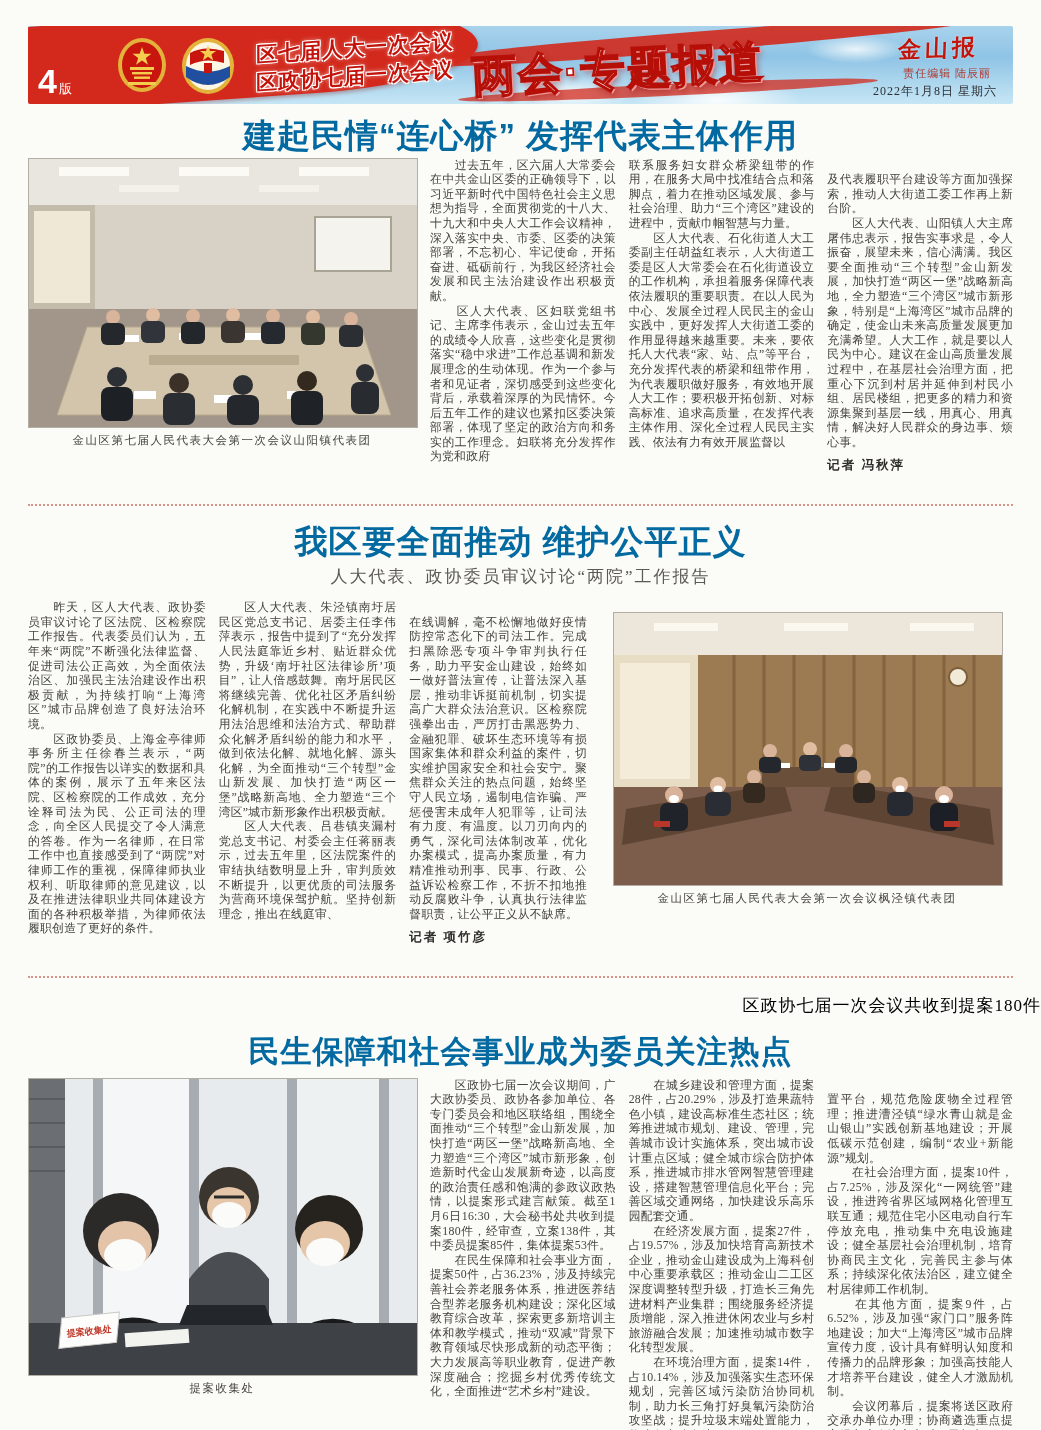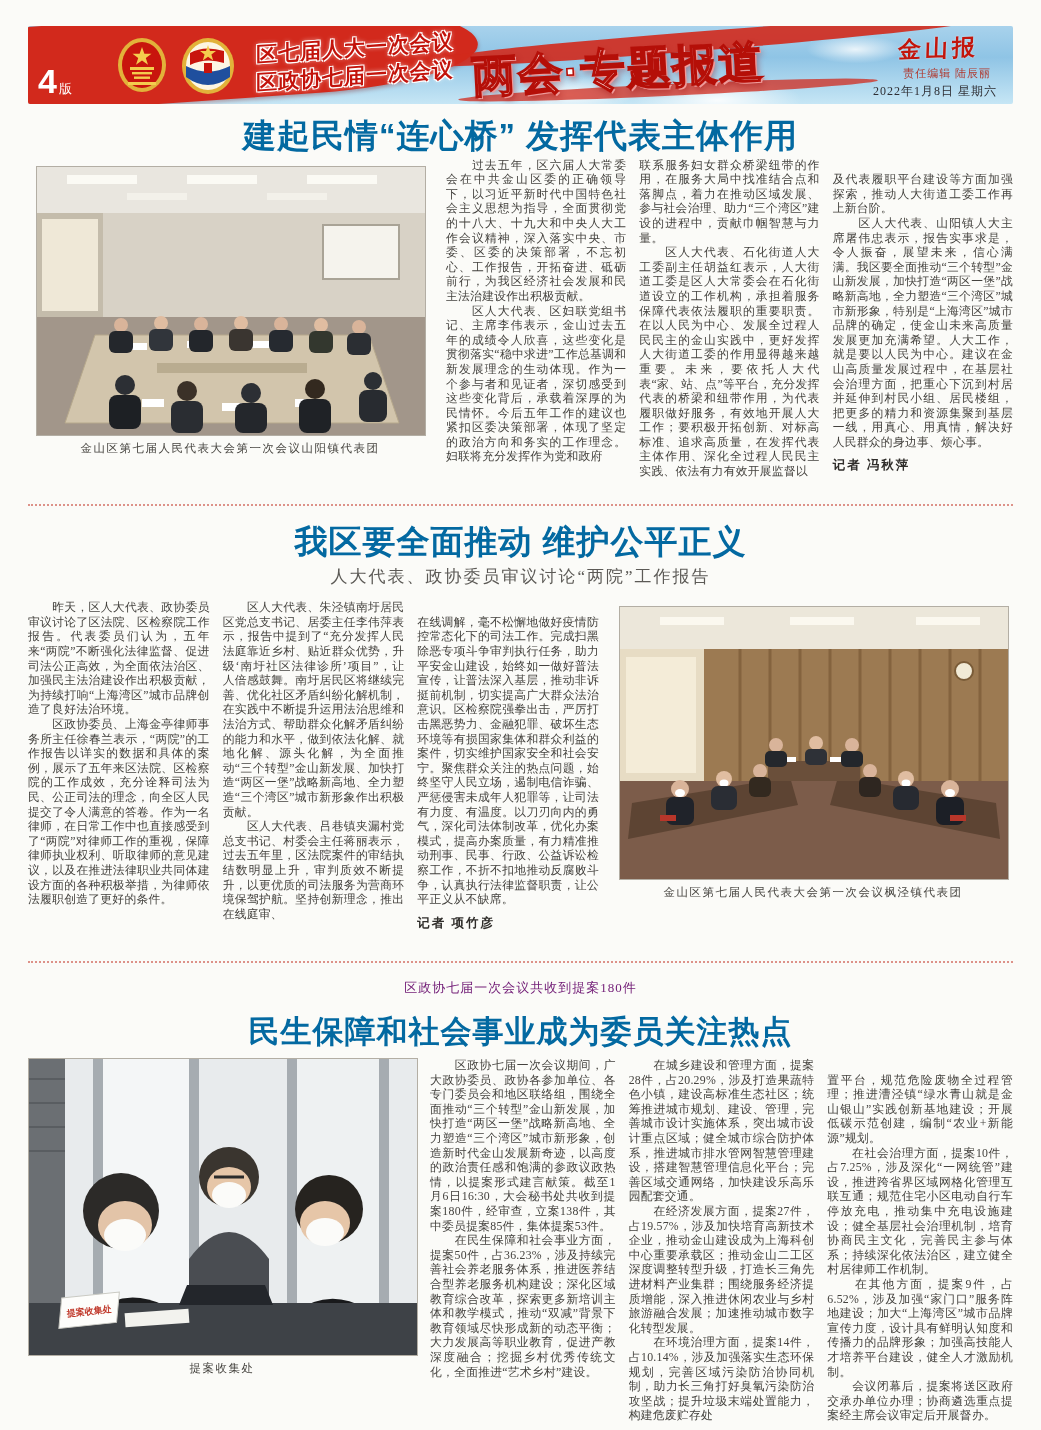--- a/index.html
+++ b/index.html
@@ -38,21 +38,21 @@
     font-size:23px;letter-spacing:4px;transform:skewX(-4deg) rotate(-2deg);
     text-shadow:0 0 2px rgba(255,255,255,.7);}
   .editor{position:absolute;right:22px;top:40px;z-index:6;font-size:11px;color:#b0352b;letter-spacing:1px;margin-left:44px;}
   .pubdate{position:absolute;right:16px;top:57px;z-index:6;font-size:12px;color:#2e2e33;letter-spacing:1px;}
 
   
   .a-title{text-align:center;font-family:"Liberation Sans","DejaVu Sans",sans-serif;
     font-weight:900;font-size:33px;color:#0369a1;letter-spacing:1px;margin:12px 28px 2px;line-height:1.2;}
   .a-title.small{font-size:31px;margin-top:16px;}
   .a-sub{text-align:center;font-size:17px;color:#5c5a56;letter-spacing:2px;margin:4px 0 12px;}
-  .kicker{text-align:center;font-size:13px;color:#701a75;letter-spacing:1px;margin:14px 0 0;}
+  .kicker{text-align:right;font-size:17px;color:#000000;letter-spacing:1px;margin:14px 0 0;}
   .row{display:flex;gap:14px;margin:0 28px;align-items:flex-start;}
   .photo-block{flex:0 0 388px;width:388px;}
   .photo{display:block;width:388px;border:1px solid #b3aea4;background:#ddd;}
   .caption{text-align:center;font-size:11.5px;color:#474540;margin-top:5px;letter-spacing:1.5px;}
   .cols{flex:1;display:flex;gap:13px;}
   .col{flex:1;font-size:11.8px;line-height:14.6px;letter-spacing:.25px;color:#44423e;
        text-align:justify;white-space:pre-line;}
   .byline{text-align:left;font-weight:700;font-size:12.5px;color:#2f2d2a;
           padding-right:12px;margin-top:9px;letter-spacing:2px;}
   .divider{margin:16px 28px;border-top:2px dotted #dd9289;height:0;}
@@ -97,21 +97,21 @@
 
     <div class="banner-title">两会·专题报道</div>
     <div class="masthead">金山报</div>
     <div class="editor">责任编辑 陆辰丽</div>
     <div class="pubdate">2022年1月8日 星期六</div>
   </header>
 
   <section>
     <h1 class="a-title">建起民情“连心桥” 发挥代表主体作用</h1>
     <div class="row">
-      <figure class="photo-block" style="margin:8px">
+      <figure class="photo-block" style="margin:0">
         <svg class="photo" height="268" viewBox="0 0 388 268">
           <rect width="388" height="268" fill="#d8d2c6"></rect>
           <rect x="0" y="0" width="388" height="46" fill="#e9e6df"></rect>
           <rect x="30" y="8" width="70" height="9" fill="#fbfaf4"></rect>
             <rect x="150" y="8" width="70" height="9" fill="#fbfaf4"></rect>
             <rect x="270" y="8" width="70" height="9" fill="#fbfaf4"></rect>
           <rect x="90" y="26" width="60" height="7" fill="#f3f1ea"></rect>
             <rect x="230" y="26" width="60" height="7" fill="#f3f1ea"></rect>
           <rect x="0" y="46" width="66" height="104" fill="#c4bcab"></rect>
           <rect x="5" y="52" width="56" height="92" fill="#efe8d7"></rect>
@@ -151,21 +151,21 @@
               <rect x="198" y="236" width="32" height="30" rx="8" fill="#24272c"></rect>
             <circle cx="278" cy="222" r="10" fill="#33291f"></circle>
               <rect x="262" y="232" width="32" height="34" rx="8" fill="#1f2226"></rect>
             <circle cx="336" cy="214" r="9" fill="#2c2f34"></circle>
               <rect x="322" y="223" width="28" height="32" rx="8" fill="#282b30"></rect>
           </g>
         </svg>
         <figcaption class="caption">金山区第七届人民代表大会第一次会议山阳镇代表团</figcaption>
       </figure>
       <div class="cols">
-        <div class="col">　　过去五年，区六届人大常委会在中共金山区委的正确领导下，以习近平新时代中国特色社会主义思想为指导，全面贯彻党的十八大、十九大和中央人大工作会议精神，深入落实中央、市委、区委的决策部署，不忘初心、工作报告，开拓奋进、砥砺前行，为我区经济社会发展和民主法治建设作出积极贡献。
+        <div class="col">　　过去五年，区六届人大常委会在中共金山区委的正确领导下，以习近平新时代中国特色社会主义思想为指导，全面贯彻党的十八大、十九大和中央人大工作会议精神，深入落实中央、市委、区委的决策部署，不忘初心、牢记使命，开拓奋进、砥砺前行，为我区经济社会发展和民主法治建设作出积极贡献。
 　　区人大代表、区妇联党组书记、主席李伟表示，金山过去五年的成绩令人欣喜，这些变化是贯彻落实“稳中求进”工作总基调和新发展理念的生动体现。作为一个参与者和见证者，深切感受到这些变化背后，承载着深厚的为民情怀。今后五年工作的建议也紧扣区委决策部署，体现了坚定的政治方向和务实的工作理念。妇联将充分发挥作为党和政府</div>
         <div class="col">联系服务妇女群众桥梁纽带的作用，在服务大局中找准结合点和落脚点，着力在推动区域发展、参与社会治理、助力“三个湾区”建设的进程中，贡献巾帼智慧与力量。
 　　区人大代表、石化街道人大工委副主任胡益红表示，人大街道工委是区人大常委会在石化街道设立的工作机构，承担着服务保障代表依法履职的重要职责。在以人民为中心、发展全过程人民民主的金山实践中，更好发挥人大街道工委的作用显得越来越重要。未来，要依托人大代表“家、站、点”等平台，充分发挥代表的桥梁和纽带作用，为代表履职做好服务，有效地开展人大工作；要积极开拓创新、对标高标准、追求高质量，在发挥代表主体作用、深化全过程人民民主实践、依法有力有效开展监督以</div>
         <div class="col">
           <span>及代表履职平台建设等方面加强探索，推动人大街道工委工作再上新台阶。
 　　区人大代表、山阳镇人大主席屠伟忠表示，报告实事求是，令人振奋，展望未来，信心满满。我区要全面推动“三个转型”金山新发展，加快打造“两区一堡”战略新高地，全力塑造“三个湾区”城市新形象，特别是“上海湾区”城市品牌的确定，使金山未来高质量发展更加充满希望。人大工作，就是要以人民为中心。建议在金山高质量发展过程中，在基层社会治理方面，把重心下沉到村居并延伸到村民小组、居民楼组，把更多的精力和资源集聚到基层一线，用真心、用真情，解决好人民群众的身边事、烦心事。</span>
           <div class="byline">记者 冯秋萍</div>
         </div>
       </div>
     </div>
@@ -180,21 +180,21 @@
       <div class="cols">
         <div class="col">　　昨天，区人大代表、政协委员审议讨论了区法院、区检察院工作报告。代表委员们认为，五年来“两院”不断强化法律监督、促进司法公正高效，为全面依法治区、加强民主法治建设作出积极贡献，为持续打响“上海湾区”城市品牌创造了良好法治环境。
 　　区政协委员、上海金亭律师事务所主任徐春兰表示，“两院”的工作报告以详实的数据和具体的案例，展示了五年来区法院、区检察院的工作成效，充分诠释司法为民、公正司法的理念，向全区人民提交了令人满意的答卷。作为一名律师，在日常工作中也直接感受到了“两院”对律师工作的重视，保障律师执业权利、听取律师的意见建议，以及在推进法律职业共同体建设方面的各种积极举措，为律师依法履职创造了更好的条件。</div>
         <div class="col">　　区人大代表、朱泾镇南圩居民区党总支书记、居委主任李伟萍表示，报告中提到了“充分发挥人民法庭靠近乡村、贴近群众优势，升级‘南圩社区法律诊所’项目”，让人倍感鼓舞。南圩居民区将继续完善、优化社区矛盾纠纷化解机制，在实践中不断提升运用法治思维和法治方式、帮助群众化解矛盾纠纷的能力和水平，做到依法化解、就地化解、源头化解，为全面推动“三个转型”金山新发展、加快打造“两区一堡”战略新高地、全力塑造“三个湾区”城市新形象作出积极贡献。
 　　区人大代表、吕巷镇夹漏村党总支书记、村委会主任蒋丽表示，过去五年里，区法院案件的审结执结数明显上升，审判质效不断提升，以更优质的司法服务为营商环境保驾护航。坚持创新理念，推出在线庭审、</div>
         <div class="col">
           <span>在线调解，毫不松懈地做好疫情防控常态化下的司法工作。完成扫黑除恶专项斗争审判执行任务，助力平安金山建设，始终如一做好普法宣传，让普法深入基层，推动非诉挺前机制，切实提高广大群众法治意识。区检察院强拳出击，严厉打击黑恶势力、金融犯罪、破坏生态环境等有损国家集体和群众利益的案件，切实维护国家安全和社会安宁。聚焦群众关注的热点问题，始终坚守人民立场，遏制电信诈骗、严惩侵害未成年人犯罪等，让司法有力度、有温度。以刀刃向内的勇气，深化司法体制改革，优化办案模式，提高办案质量，有力精准推动刑事、民事、行政、公益诉讼检察工作，不折不扣地推动反腐败斗争，认真执行法律监督职责，让公平正义从不缺席。</span>
           <div class="byline">记者 项竹彦</div>
         </div>
       </div>
-      <figure class="photo-block" style="margin:6px">
+      <figure class="photo-block" style="margin:12px">
         <svg class="photo" height="272" viewBox="0 0 388 272">
           <rect width="388" height="272" fill="#a9855c"></rect>
           <rect x="0" y="0" width="388" height="42" fill="#ece7da"></rect>
           <rect x="40" y="10" width="64" height="8" fill="#fbf8ef"></rect>
             <rect x="170" y="10" width="64" height="8" fill="#fbf8ef"></rect>
             <rect x="296" y="10" width="64" height="8" fill="#fbf8ef"></rect>
           <rect x="0" y="42" width="388" height="132" fill="#9c7a52"></rect>
           <g stroke="#84633e" stroke-width="3">
             <line x1="120" y1="42" x2="120" y2="174"></line>
               <line x1="150" y1="42" x2="150" y2="174"></line>

